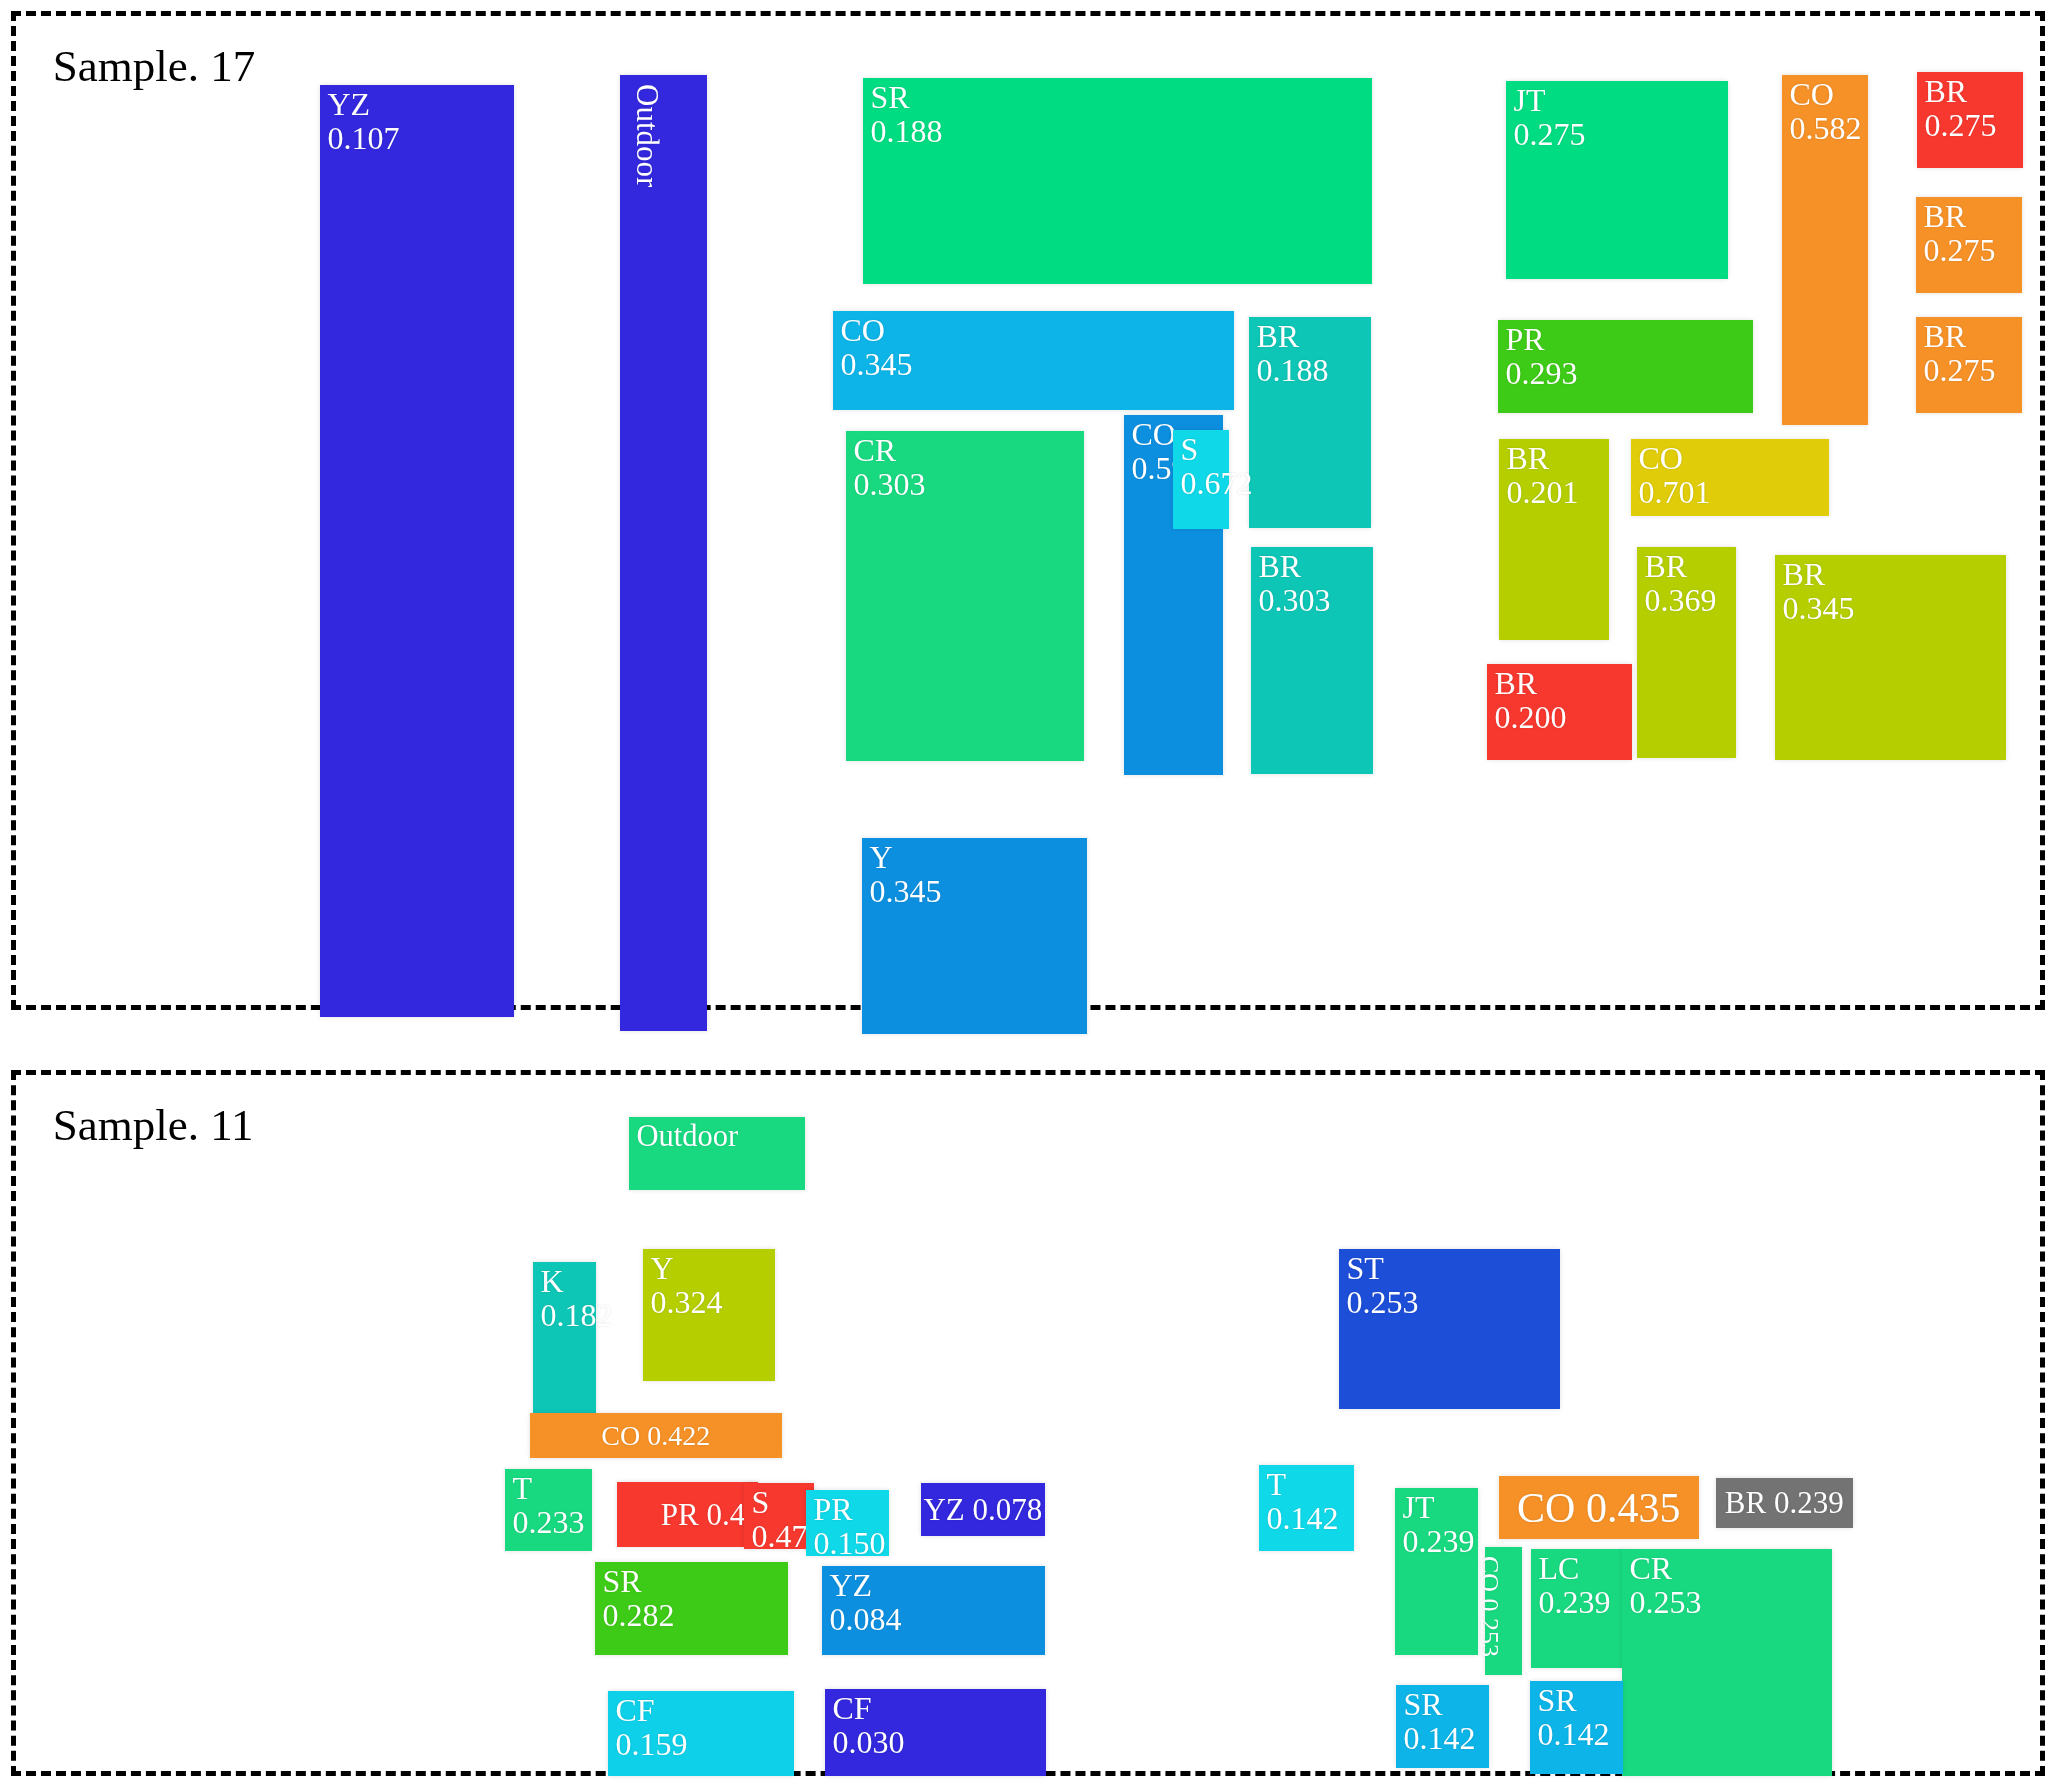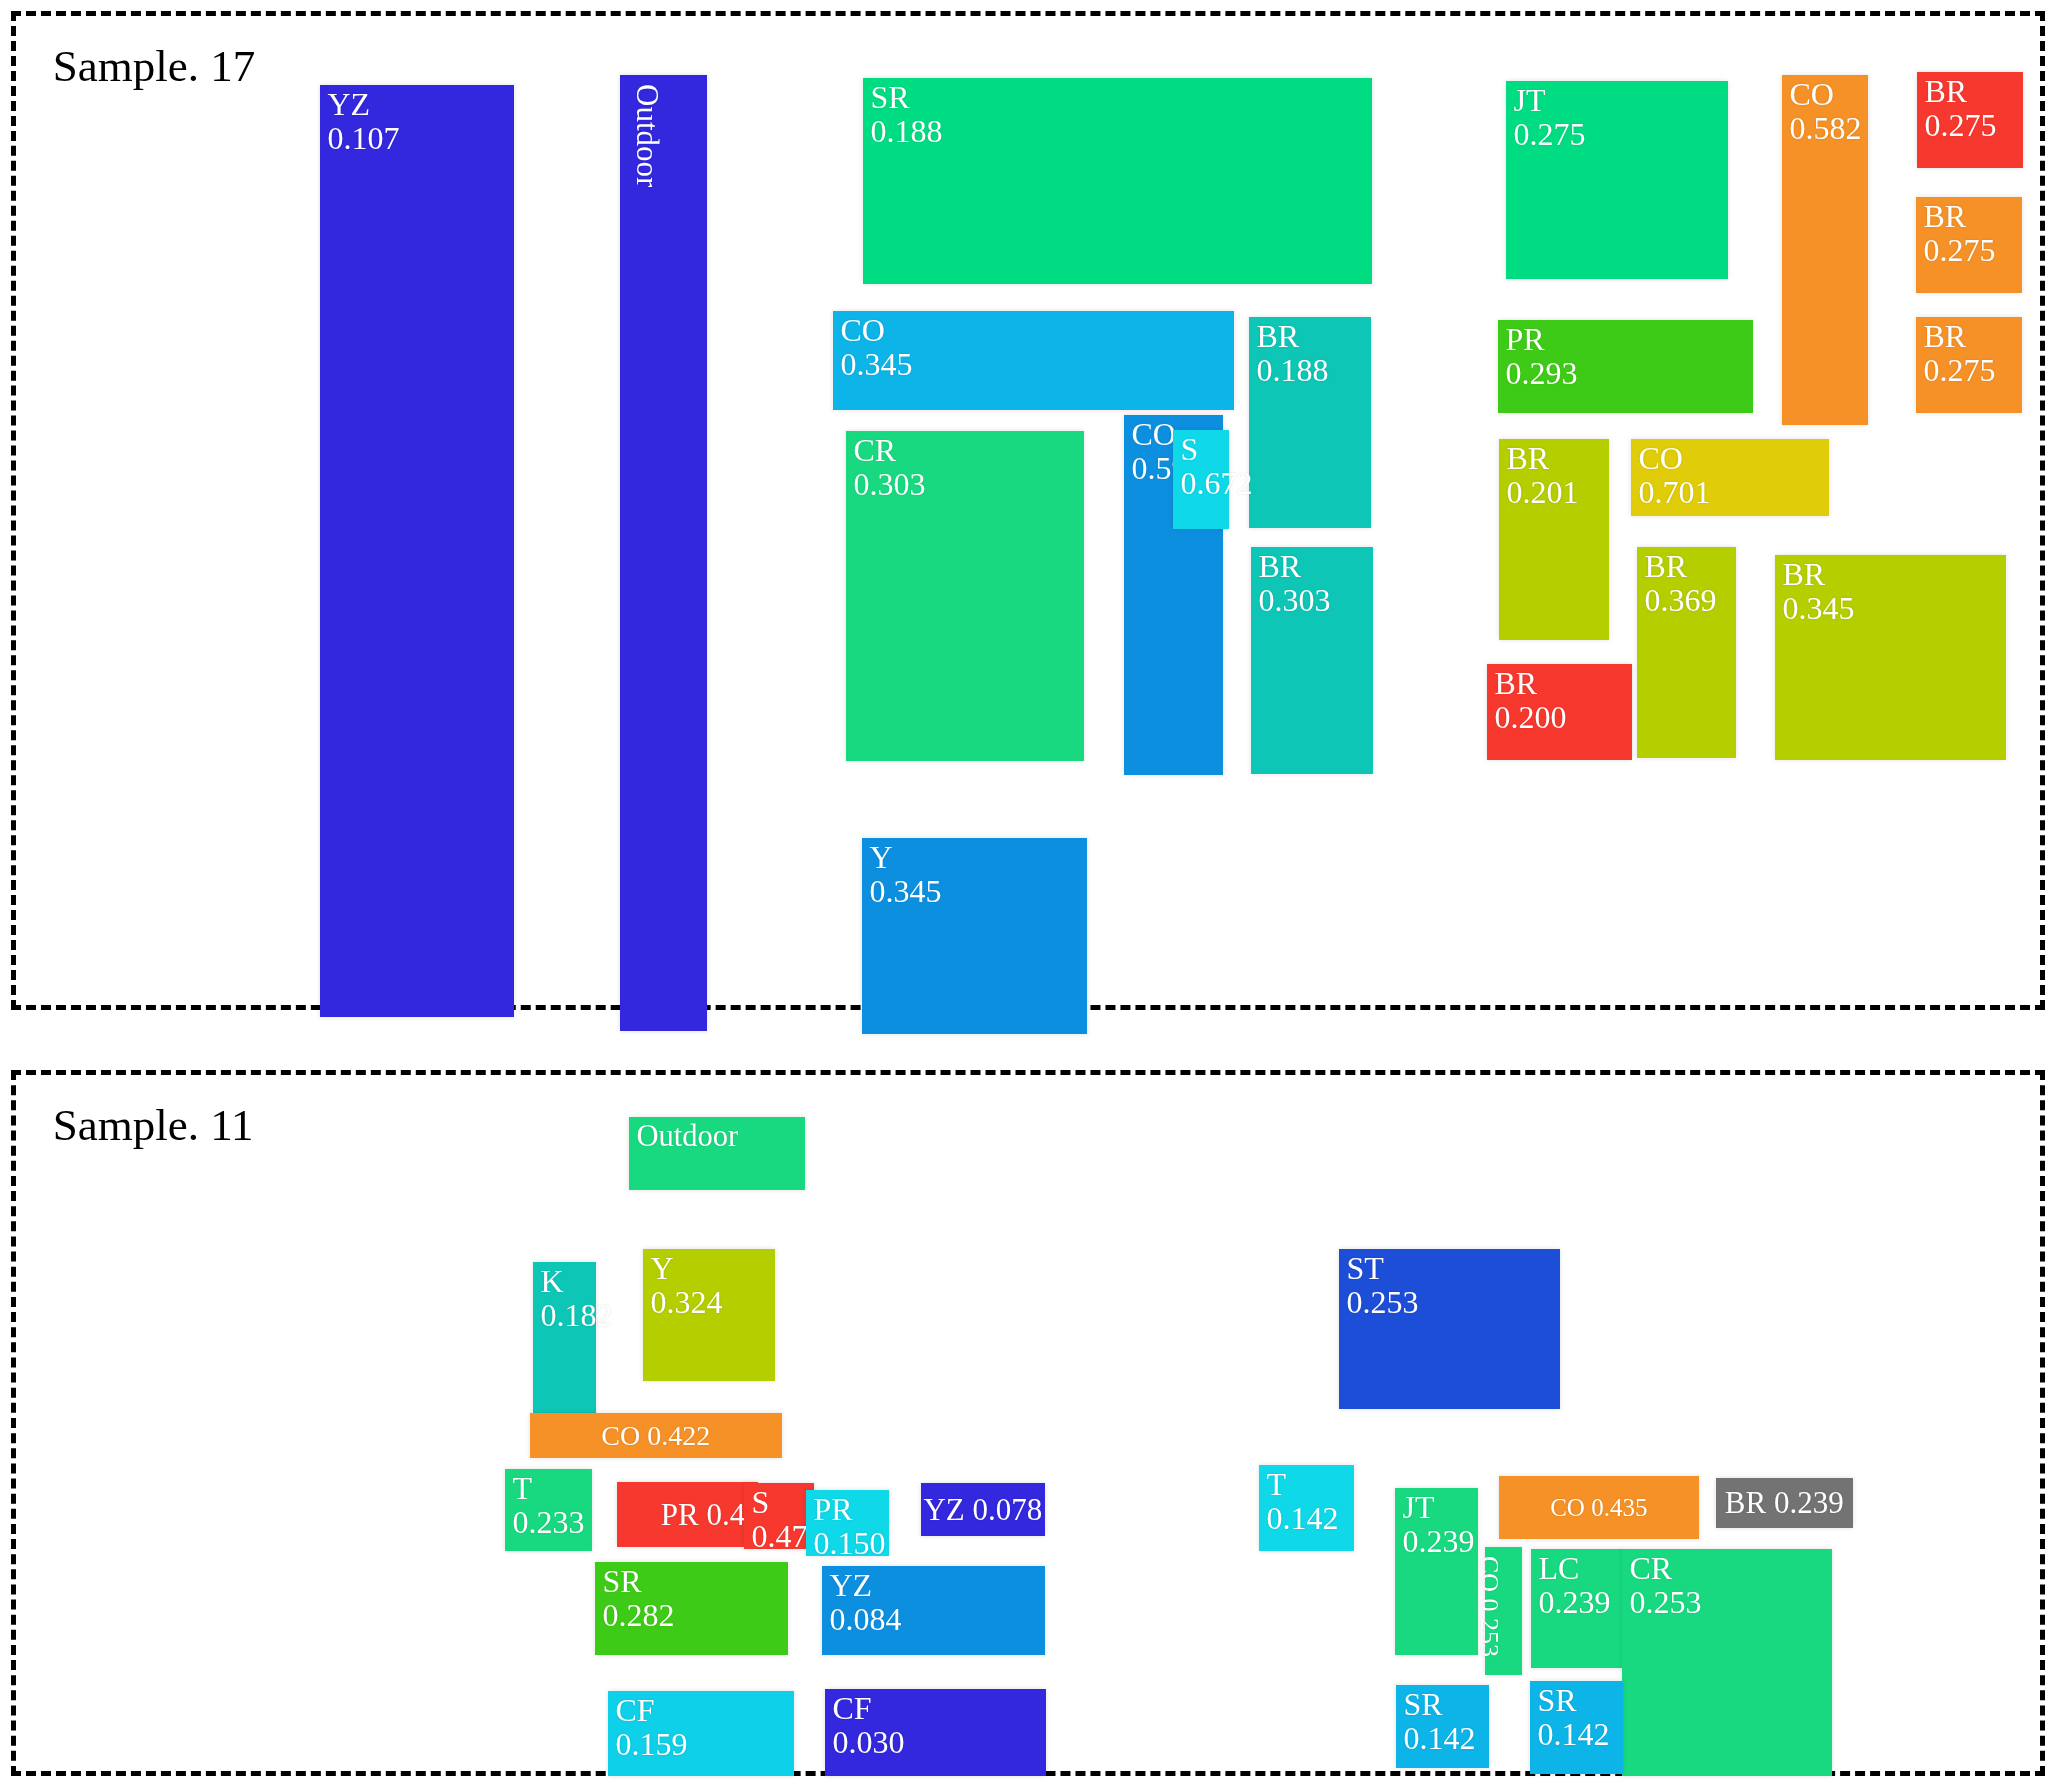--- a/index.html
+++ b/index.html
@@ -273,21 +273,21 @@
             <span class="l2">0.142</span>
           </span>
         </div>
         <div class="box" style="left: 1379px; top: 413px; width: 83px; height: 167px; background: rgb(24, 217, 128); z-index: 25;">
           <span class="lbl" style="font-size: 32px;">
             <span class="l1">JT</span>
             <span class="l2">0.239</span>
           </span>
         </div>
         <div class="box inline" style="left: 1483px; top: 401px; width: 200px; height: 63px; background: rgb(245, 145, 39); z-index: 26;">
-          <span class="lbl" style="font-size: 25px;">CO  0.435</span>
+          <span class="lbl" style="font-size: 42px;">CO  0.435</span>
         </div>
         <div class="box inline" style="left: 1700px; top: 403px; width: 137px; height: 50px; background: #737373; z-index: 27;">
           <span class="lbl" style="font-size: 31px;">BR  0.239</span>
         </div>
         <div class="box vert" style="left: 1469px; top: 472px; width: 37px; height: 128px; background: rgb(24, 217, 128); z-index: 28;">
           <span class="lbl" style="font-size: 26px;">CO  0.253</span>
         </div>
         <div class="box" style="left: 1515px; top: 474px; width: 93px; height: 119px; background: rgb(24, 217, 128); z-index: 29;">
           <span class="lbl" style="font-size: 32px;">
             <span class="l1">LC</span>

